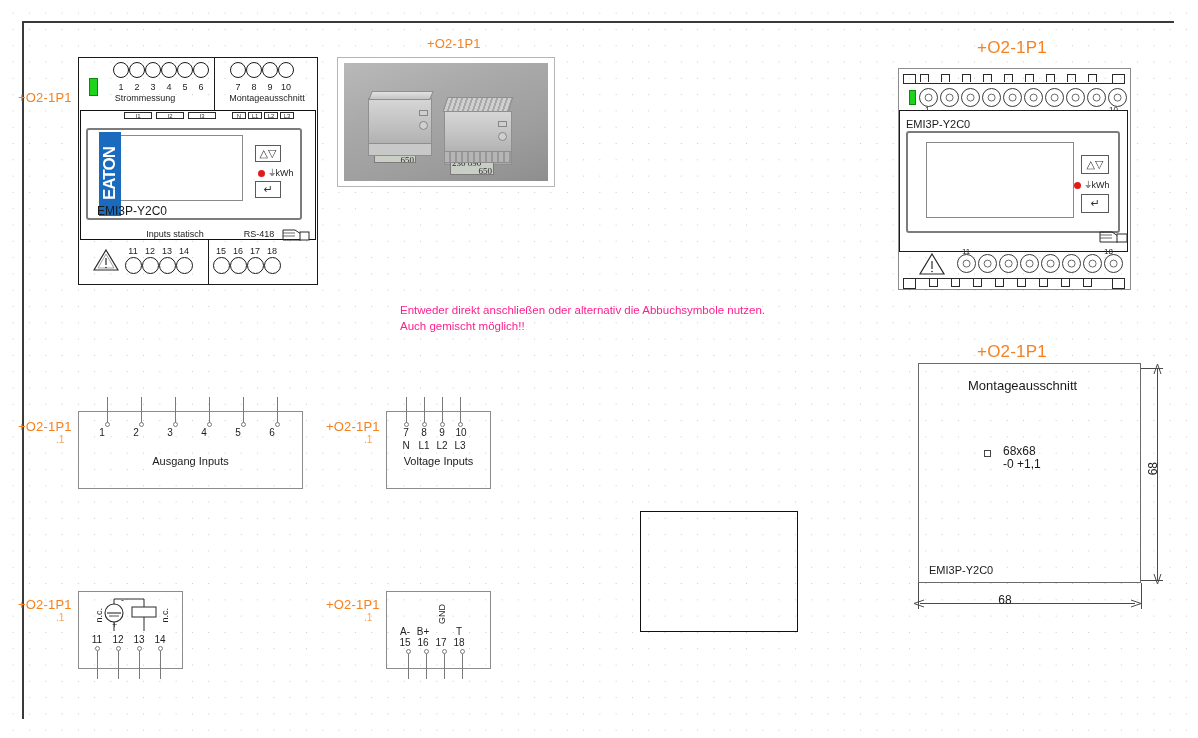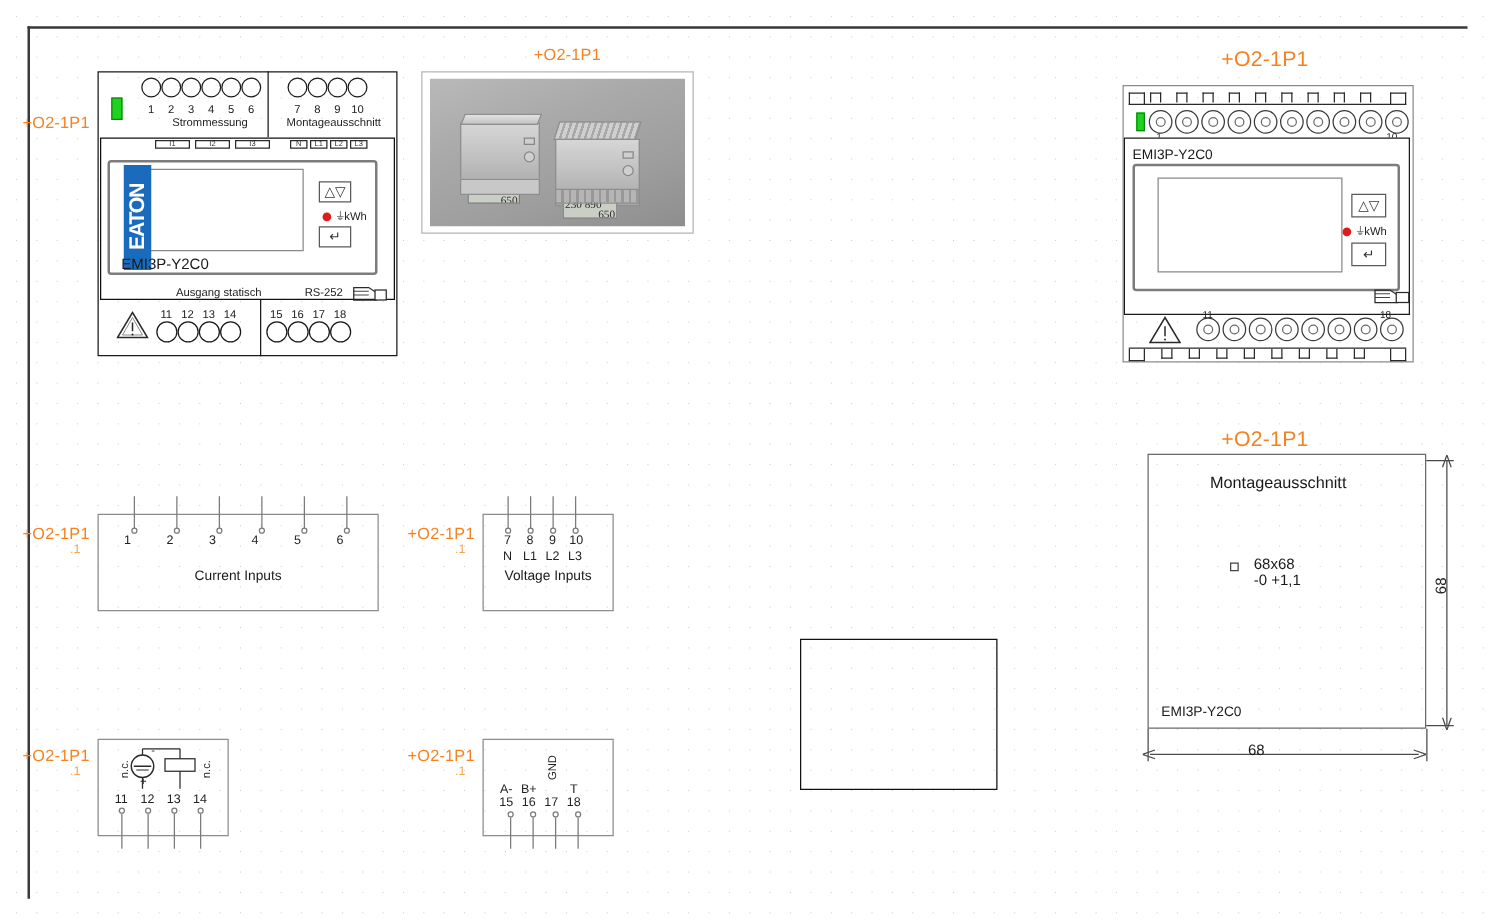--- a/index.html
+++ b/index.html
@@ -261,21 +261,21 @@
     <div class="term-circle abs" style="left:48px; top:0; width:16px; height:16px;"></div>
     <div class="term-circle abs" style="left:64px; top:0; width:16px; height:16px;"></div>
     <div class="term-circle abs" style="left:80px; top:0; width:16px; height:16px;"></div>
   </div>
   <div class="abs t9 ctr" style="left:113px; top:82px; width:16px;">1</div>
   <div class="abs t9 ctr" style="left:129px; top:82px; width:16px;">2</div>
   <div class="abs t9 ctr" style="left:145px; top:82px; width:16px;">3</div>
   <div class="abs t9 ctr" style="left:161px; top:82px; width:16px;">4</div>
   <div class="abs t9 ctr" style="left:177px; top:82px; width:16px;">5</div>
   <div class="abs t9 ctr" style="left:193px; top:82px; width:16px;">6</div>
-  <div class="abs t9 ctr" style="left:120px; top:93px; width:96px;">Strommessung</div>
+  <div class="abs t9 ctr" style="left:97px; top:93px; width:96px;">Strommessung</div>
 
   <div class="abs" style="left:230px; top:62px;">
     <div class="term-circle abs" style="left:0px;  top:0; width:16px; height:16px;"></div>
     <div class="term-circle abs" style="left:16px; top:0; width:16px; height:16px;"></div>
     <div class="term-circle abs" style="left:32px; top:0; width:16px; height:16px;"></div>
     <div class="term-circle abs" style="left:48px; top:0; width:16px; height:16px;"></div>
   </div>
   <div class="abs t9 ctr" style="left:230px; top:82px; width:16px;">7</div>
   <div class="abs t9 ctr" style="left:246px; top:82px; width:16px;">8</div>
   <div class="abs t9 ctr" style="left:262px; top:82px; width:16px;">9</div>
@@ -297,22 +297,22 @@
 
   <div class="abs eaton-logo" style="left:99px; top:132px; width:22px; height:84px;">EATON</div>
 
   <div class="abs t12" style="left:97px; top:204px;">EMI3P-Y2C0</div>
 
   <div class="abs btn-box" style="left:255px; top:145px; width:26px; height:17px;">△▽</div>
   <div class="abs red-led" style="left:258px; top:170px; width:7px; height:7px;"></div>
   <div class="abs t9" style="left:269px; top:168px;">⏚<span>kWh</span></div>
   <div class="abs btn-box" style="left:255px; top:181px; width:26px; height:17px;">↵</div>
 
-  <div class="abs t9 ctr" style="left:120px; top:229px; width:110px;">Ausgang statisch</div>
-  <div class="abs t9 ctr" style="left:218px; top:229px; width:82px;">RS-252</div>
+  <div class="abs t9 ctr" style="left:120px; top:229px; width:110px;">Inputs statisch</div>
+  <div class="abs t9 ctr" style="left:218px; top:229px; width:82px;">RS-418</div>
 
   <div class="abs t9 ctr" style="left:125px; top:246px; width:16px;">11</div>
   <div class="abs t9 ctr" style="left:142px; top:246px; width:16px;">12</div>
   <div class="abs t9 ctr" style="left:159px; top:246px; width:16px;">13</div>
   <div class="abs t9 ctr" style="left:176px; top:246px; width:16px;">14</div>
   <div class="abs" style="left:125px; top:257px;">
     <div class="term-circle abs" style="left:0px;  top:0; width:17px; height:17px;"></div>
     <div class="term-circle abs" style="left:17px; top:0; width:17px; height:17px;"></div>
     <div class="term-circle abs" style="left:34px; top:0; width:17px; height:17px;"></div>
     <div class="term-circle abs" style="left:51px; top:0; width:17px; height:17px;"></div>
@@ -362,20 +362,24 @@
     <div class="meter3d-top" style="left:101px; top:34px; width:66px; height:15px; transform: skewX(-18deg); background:repeating-linear-gradient(90deg,#cfcfcf 0 3px,#a8a8a8 3px 5px);"></div>
     <div class="meter3d-lcd" style="left:106px; top:58px; width:44px; height:18px; font-size:9px; line-height:8px; padding:1px;">
       <div>230 890</div>
       <div style="text-align:right;">650</div>
     </div>
     <div class="meter3d-btn" style="left:154px; top:58px; width:9px; height:6px;"></div>
     <div class="meter3d-btn" style="left:154px; top:69px; width:9px; height:9px; border-radius:50%;"></div>
     <div class="meter3d" style="left:100px; top:88px; width:68px; height:12px; background:repeating-linear-gradient(90deg,#b5b5b5 0 4px,#989898 4px 6px);"></div>
   </div>
 
+  <div class="abs" id="pink-note">
+    <div>Entweder direkt anschließen oder alternativ die Abbuchsymbole nutzen.</div>
+    <div>Auch gemischt möglich!!</div>
+  </div>
 
   <div class="abs desig big" style="left:977px; top:38px;">+O2-1P1</div>
 
   <div class="abs" id="dev-right-outer"></div>
 
   <div class="abs" style="left:903px; top:74px; width:222px; height:10px;">
     <div class="rail-clip" style="left:0px;   top:0; width:13px; height:10px;"></div>
     <div class="rail-clip" style="left:17px;  top:2; width:9px;  height:8px;"></div>
     <div class="rail-clip" style="left:38px;  top:2; width:9px;  height:8px;"></div>
     <div class="rail-clip" style="left:59px;  top:2; width:9px;  height:8px;"></div>
@@ -507,21 +511,21 @@
     <div class="pincircle" style="left:129px; top:11px;"></div>
     <div class="pincircle" style="left:163px; top:11px;"></div>
     <div class="pincircle" style="left:197px; top:11px;"></div>
   </div>
   <div class="abs t10 ctr" style="left:95px;  top:427px; width:14px;">1</div>
   <div class="abs t10 ctr" style="left:129px; top:427px; width:14px;">2</div>
   <div class="abs t10 ctr" style="left:163px; top:427px; width:14px;">3</div>
   <div class="abs t10 ctr" style="left:197px; top:427px; width:14px;">4</div>
   <div class="abs t10 ctr" style="left:231px; top:427px; width:14px;">5</div>
   <div class="abs t10 ctr" style="left:265px; top:427px; width:14px;">6</div>
-  <div class="abs t11 ctr" style="left:78px; top:455px; width:225px;">Current Inputs</div>
+  <div class="abs t11 ctr" style="left:78px; top:455px; width:225px;">Ausgang Inputs</div>
 
   <div class="abs desig" style="left:326px; top:419px;">+O2-1P1</div>
   <div class="abs desig-sub" style="left:364px; top:434px;">.1</div>
 
   <div class="abs sblock" style="left:386px; top:411px; width:105px; height:78px;"></div>
   <div class="abs" style="left:386px; top:411px; width:105px; height:78px;">
     <div class="pinline abs" style="left:20px; top:-14px; height:28px;"></div>
     <div class="pinline abs" style="left:38px; top:-14px; height:28px;"></div>
     <div class="pinline abs" style="left:56px; top:-14px; height:28px;"></div>
     <div class="pinline abs" style="left:74px; top:-14px; height:28px;"></div>

